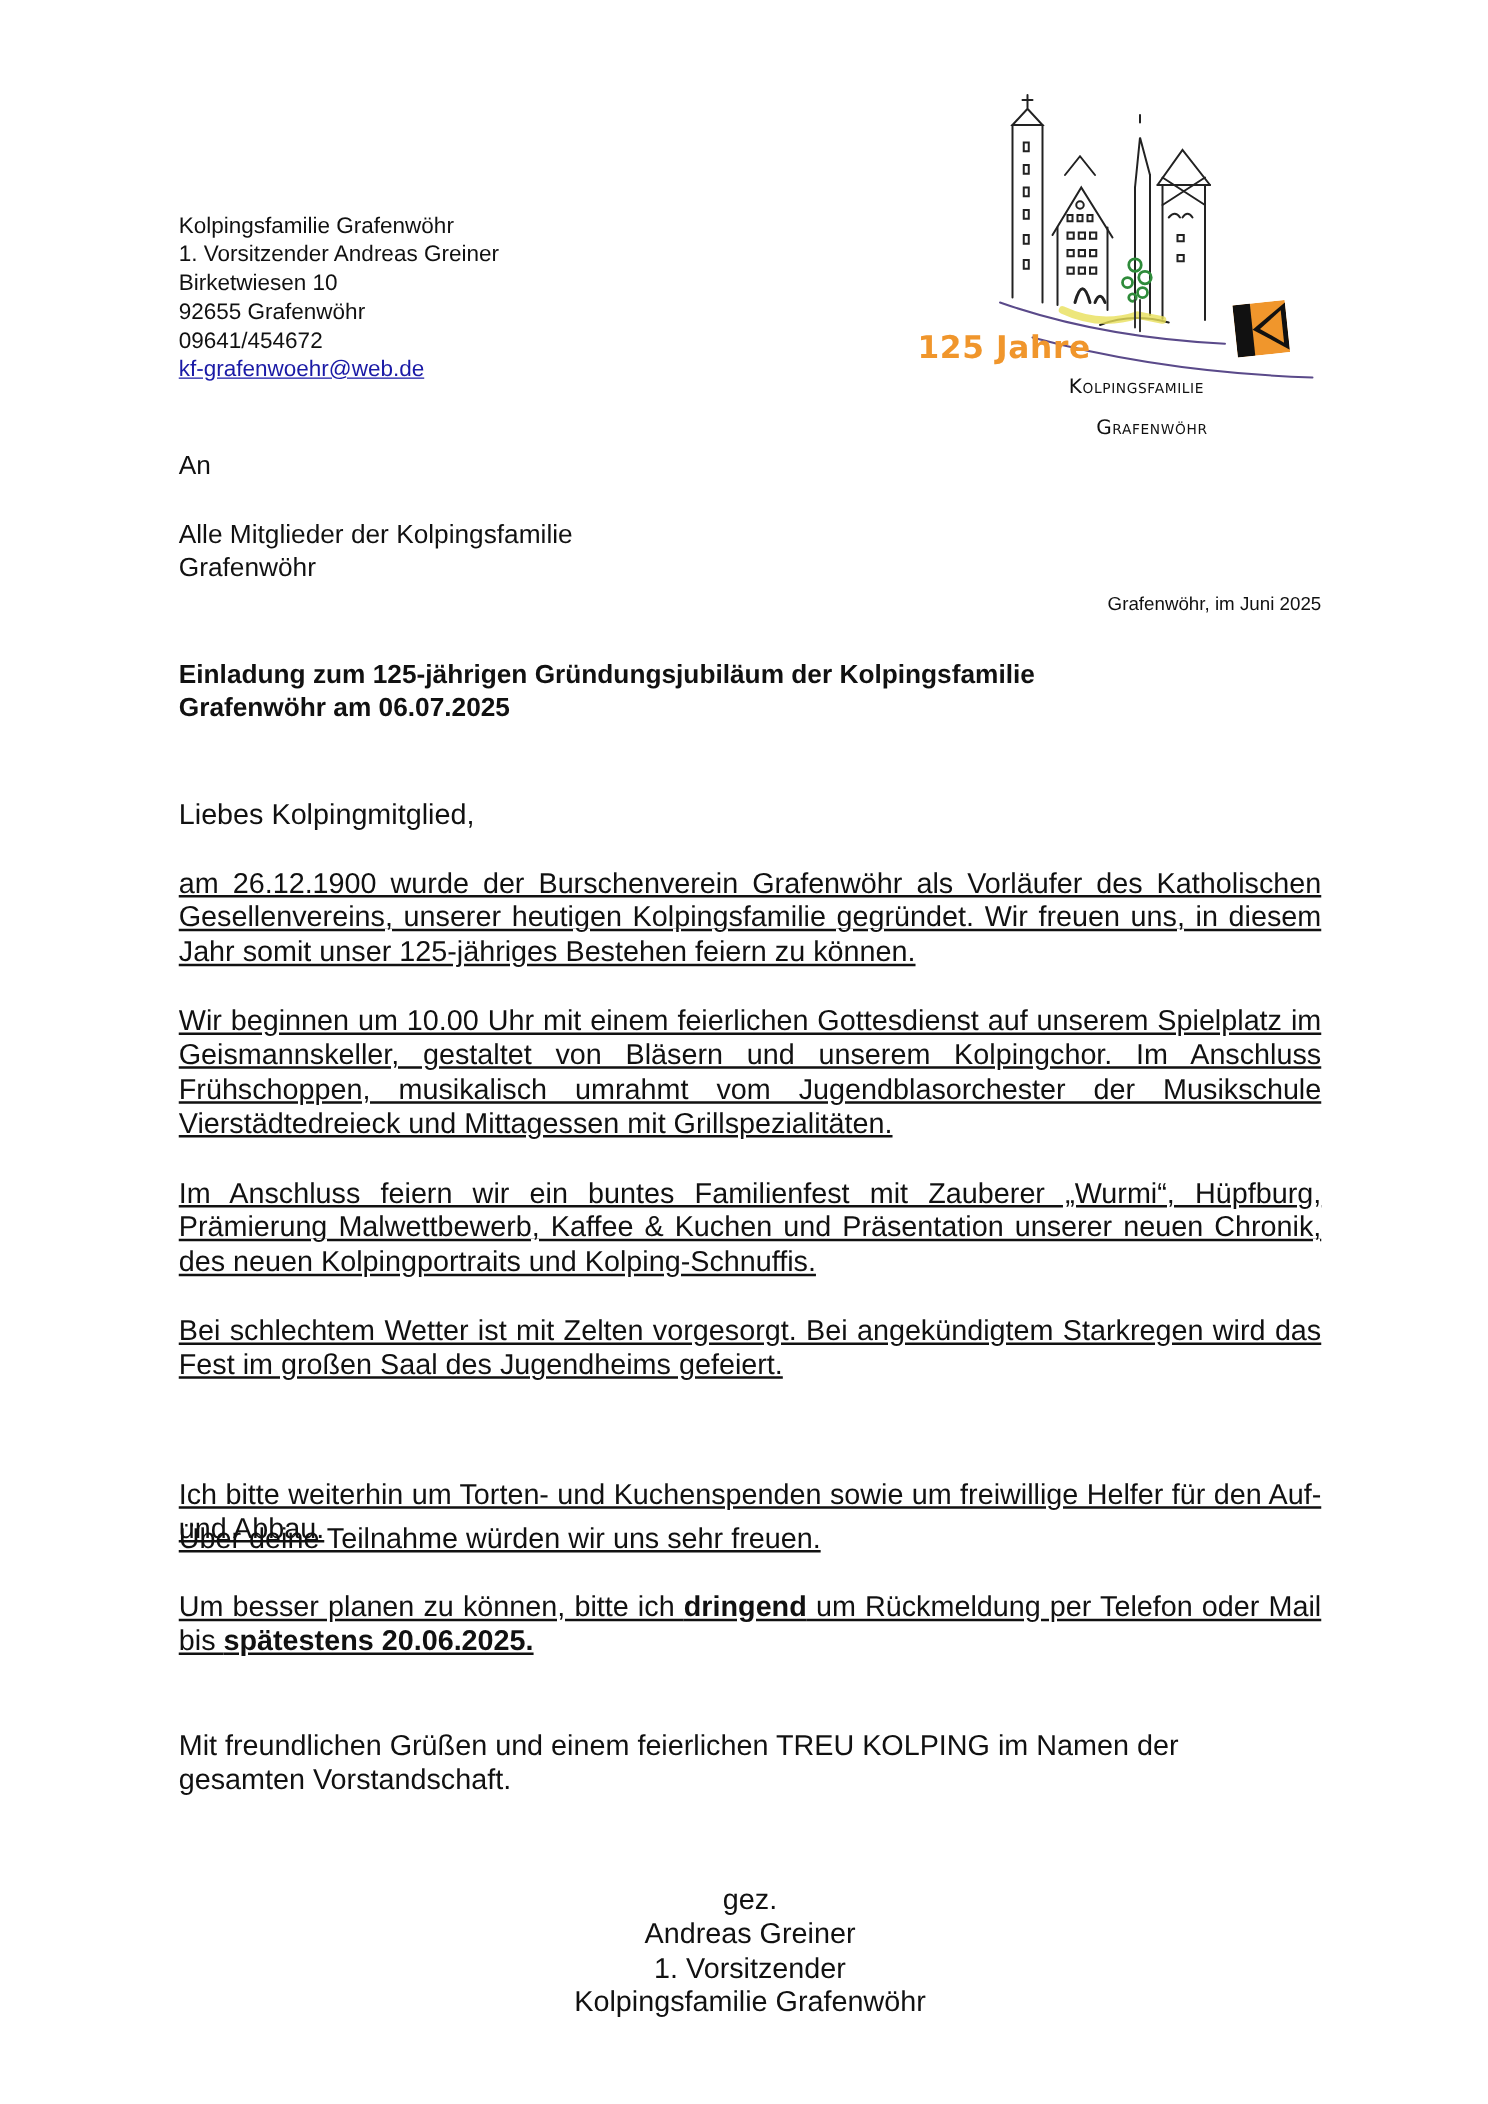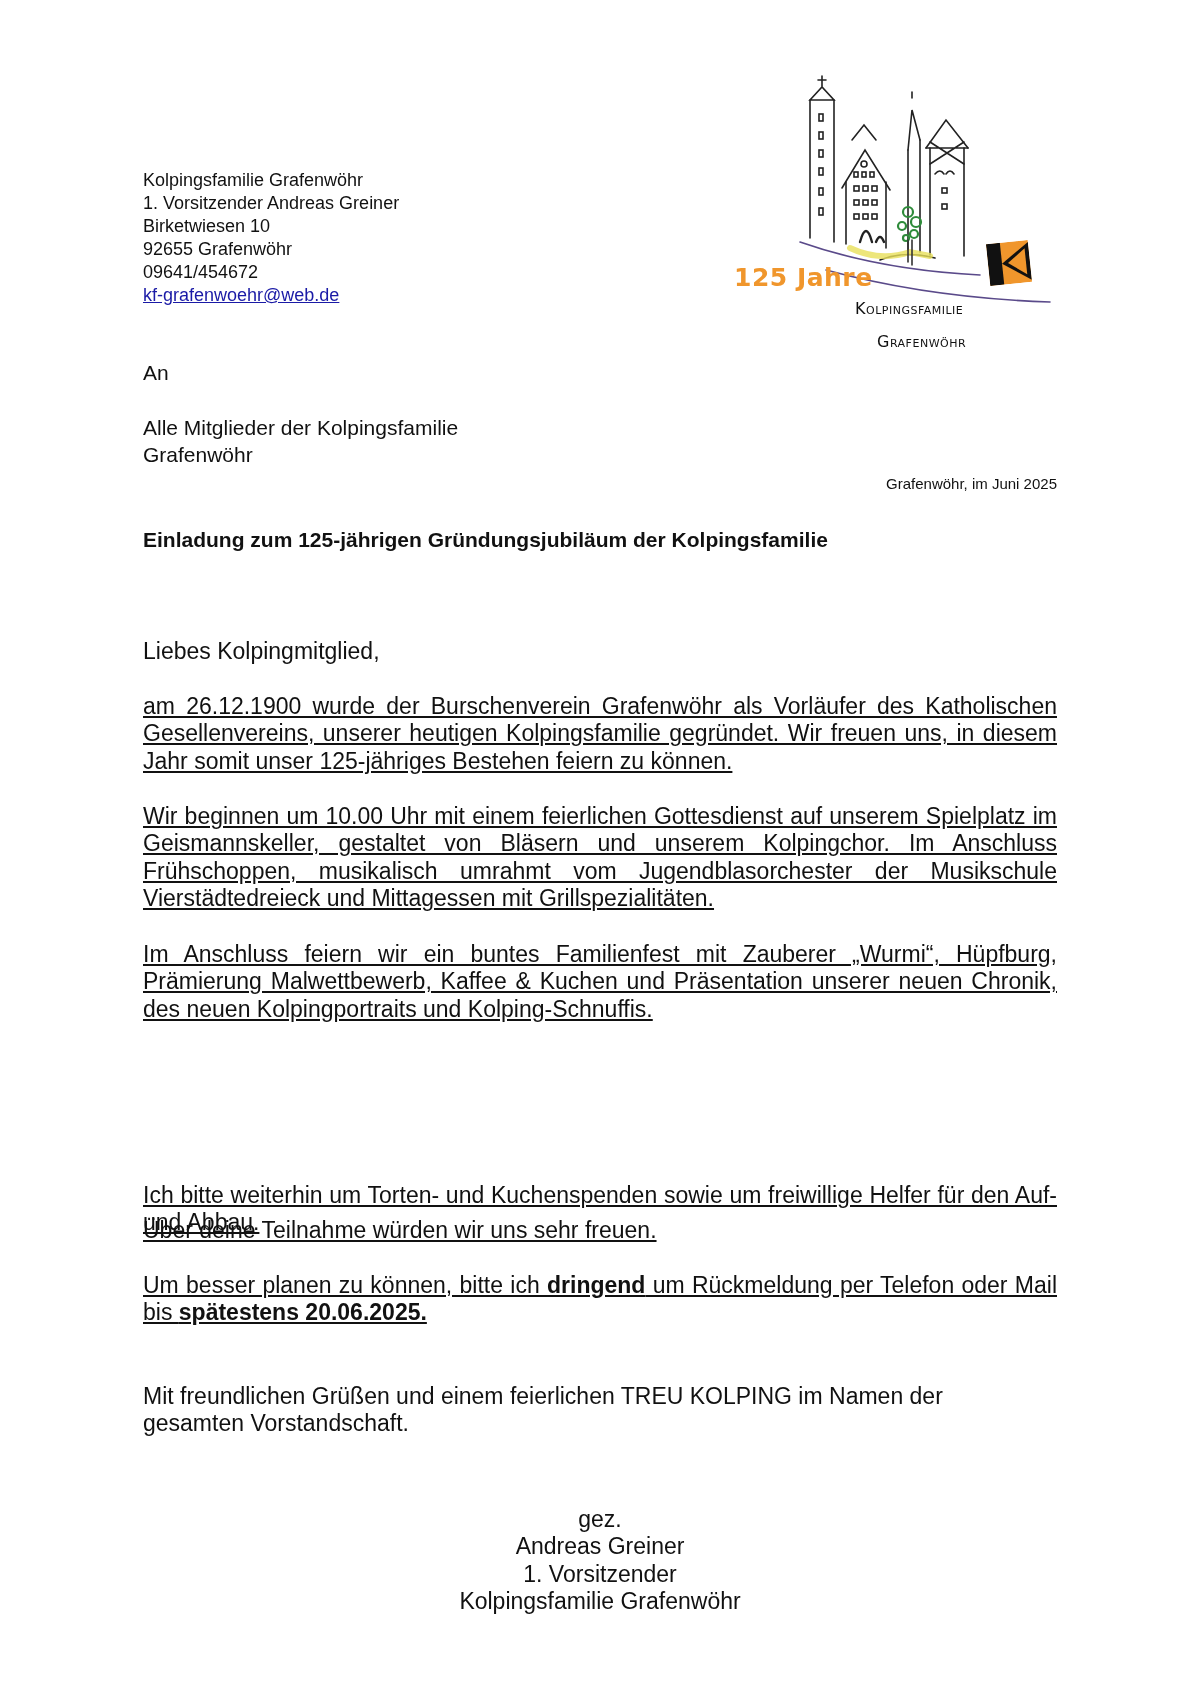--- a/index.html
+++ b/index.html
@@ -124,33 +124,37 @@
   <div class="block an">An</div>
   <div class="block recipient">
     <div>Alle Mitglieder der Kolpingsfamilie</div>
     <div>Grafenwöhr</div>
   </div>
 
   <div class="date">Grafenwöhr, im Juni 2025</div>
 
   <div class="block subject">
     <div>Einladung zum 125-jährigen Gründungsjubiläum der Kolpingsfamilie</div>
+    <div>Grafenwöhr am 06.07.2025</div>
   </div>
 
   <div class="body greeting">
     <p>Liebes Kolpingmitglied,</p>
   </div>
   <div class="body p1">
     <p class="last-left">am 26.12.1900 wurde der Burschenverein Grafenwöhr als Vorläufer des Katholischen Gesellenvereins, unserer heutigen Kolpingsfamilie gegründet. Wir freuen uns, in diesem Jahr somit unser 125-jähriges Bestehen feiern zu können.</p>
   </div>
   <div class="body p2">
     <p class="last-left">Wir beginnen um 10.00 Uhr mit einem feierlichen Gottesdienst auf unserem Spielplatz im Geismannskeller, gestaltet von Bläsern und unserem Kolpingchor. Im Anschluss Frühschoppen, musikalisch umrahmt vom Jugendblasorchester der Musikschule Vierstädtedreieck und Mittagessen mit Grillspezialitäten.</p>
   </div>
   <div class="body p3">
     <p class="last-left">Im Anschluss feiern wir ein buntes Familienfest mit Zauberer „Wurmi“, Hüpfburg, Prämierung Malwettbewerb, Kaffee &amp; Kuchen und Präsentation unserer neuen Chronik, des neuen Kolpingportraits und Kolping-Schnuffis.</p>
+  </div>
+  <div class="body p4">
+    <p class="last-left">Bei schlechtem Wetter ist mit Zelten vorgesorgt. Bei angekündigtem Starkregen wird das Fest im großen Saal des Jugendheims gefeiert.</p>
   </div>
   <div class="body p5">
     <p class="last-left">Ich bitte weiterhin um Torten- und Kuchenspenden sowie um freiwillige Helfer für den Auf- und Abbau.</p>
   </div>
   <div class="body p6">
     <p class="last-left">Über deine Teilnahme würden wir uns sehr freuen.</p>
   </div>
   <div class="body p7">
     <p class="last-left"><span>Um besser planen zu können, bitte ich </span><b>dringend</b><span> um Rückmeldung per Telefon oder Mail bis </span><b>spätestens 20.06.2025.</b></p>
   </div>

